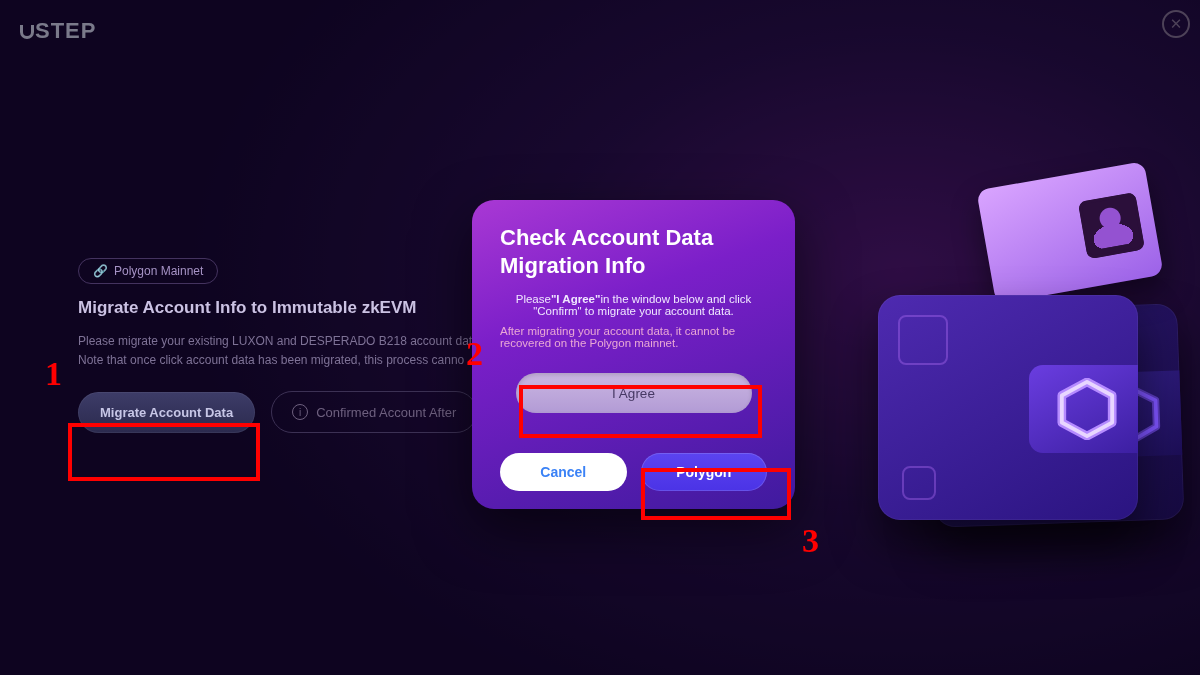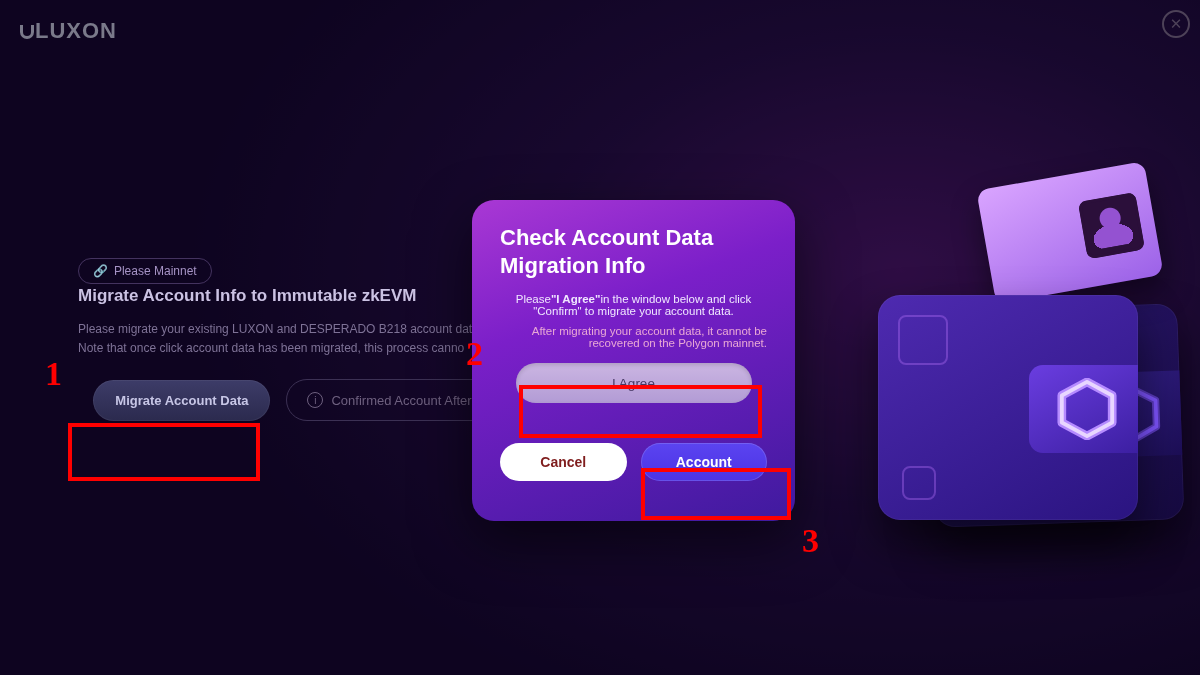--- a/index.html
+++ b/index.html
@@ -31,61 +31,61 @@
       position:absolute; left:78px; top:250px; width:430px;
     }
     .step-label { font-size:38px; font-weight:800; font-style:italic; letter-spacing:1px; color:#c7bde0;}
     .badge {
       display:inline-flex; align-items:center; gap:6px;
       margin-top:8px; padding:5px 14px;
       border:1px solid #44335f; border-radius:20px;
       font-size:12px; color:#a693c5;
     }
     .badge .link-ic { color:#7a5fbf; font-size:12px; }
-    .section-title { margin-top:2px; font-size:17px; font-weight:800; color:#cbc2e3;}
+    .section-title { margin-top:14px; font-size:17px; font-weight:800; color:#cbc2e3;}
     .section-desc  { margin-top:14px; font-size:12px; line-height:1.55; color:#7e7296; max-width:430px;}
-    .btn-row { margin-top:22px; display:flex; gap:16px; align-items:center;justify-content:center;}
+    .btn-row { margin-top:22px; display:flex; gap:16px; align-items:center;}
     .migrate-btn {
       padding:13px 22px; border-radius:26px; border:none;
       background:linear-gradient(180deg,#3d3c68,#2b2a4e);
       color:#c7c6e6; font-size:13px; font-weight:700;
       box-shadow:inset 0 0 0 1px rgba(255,255,255,0.06);
     }
     .confirmed-pill {
       display:inline-flex; align-items:center; gap:8px;
       padding:12px 20px; border-radius:26px;
       border:1px solid #3c3154; color:#6e607f; font-size:13px;
     }
     .confirmed-pill .info-ic {
       width:16px; height:16px; border:1px solid #6e607f; border-radius:50%;
       display:inline-flex; align-items:center; justify-content:center; font-size:10px;
     }
     
     .modal {
       position:absolute; top:200px; left:472px; width:323px;
       background:linear-gradient(160deg,#a938d4 0%, #7b1fc9 35%, #3f1a9e 100%);
-      border-radius:22px; padding:24px 28px 40px;
+      border-radius:22px; padding:24px 28px 18px;
       box-shadow:0 20px 55px rgba(0,0,0,0.55);
     }
     .modal h2 { font-size:22px; font-weight:800; line-height:1.25; }
     .modal .line1 { margin-top:14px; font-size:11.5px; text-align:center; color:#f0e7ff;}
     .modal .line1 b { font-weight:800;}
-    .modal .line2 { margin-top:8px; font-size:11.5px; text-align:right; color:#e9a8d5;}
+    .modal .line2 { margin-top:8px; font-size:11.5px; text-align:left; color:#e9a8d5;}
     .agree-input {
-      margin-top:14px; width:236px; margin-left:auto; margin-right:auto;
+      margin-top:24px; width:236px; margin-left:auto; margin-right:auto;
       display:block; height:40px; border-radius:22px; border:none;
       background:linear-gradient(180deg,#cbb6e2,#b29bd5);
       text-align:center; color:#3a2d57; font-size:13.5px; font-family:inherit;
       box-shadow:inset 0 2px 4px rgba(0,0,0,0.15);
     }
     .agree-input::placeholder { color:#3a2d57; opacity:0.9; }
     .modal-row { margin-top:40px; display:flex; gap:14px; }
     .cancel-btn {
       flex:1; height:38px; border-radius:20px; border:none;
-      background:#ffffff; color:#7f1d1d; font-weight:800; font-size:14px;
+      background:#ffffff; color:#3b82f6; font-weight:800; font-size:14px;
     }
     .confirm-btn {
       flex:1; height:38px; border-radius:20px; border:none;
       background:linear-gradient(180deg,#5b44f0,#4b33e6);
       color:#ffffff; font-weight:800; font-size:14px;
       box-shadow:inset 0 0 0 1px rgba(255,255,255,0.15);
     }
     
     .red-box { position:absolute; border:4px solid #ff0000; }
     .red-num { position:absolute; color:#ff0000; font-size:34px; font-weight:700; font-family:"Comic Sans MS","Segoe Script",cursive; }
@@ -136,29 +136,29 @@
     .wallet.front .c1 { top:20px; left:20px; }
     .wallet.front .c2 { bottom:20px; left:24px; width:34px; height:34px;}
     .wallet.back  .c1 { top:26px; left:26px; }
   </style>
 </head>
 <body>
 
 <div class="dim"></div>
 
 <div class="logo">
-  <span class="u"></span><span>LUXON</span>
+  <span class="u"></span><span>STEP</span>
 </div>
 
 <div class="close-icon">✕</div>
 
 <div class="left">
   <div class="badge">
     <span class="link-ic">🔗</span>
-    <span>Please Mainnet</span>
+    <span>Polygon Mainnet</span>
   </div>
   <div class="section-title">Migrate Account Info to Immutable zkEVM</div>
   <div class="section-desc">
     <span>Please migrate your existing LUXON and DESPERADO B218 account data</span><br>
     <span>Note that once click account data has been migrated, this process canno</span>
   </div>
   <div class="btn-row">
     <button class="migrate-btn">Migrate Account Data</button>
     <div class="confirmed-pill">
       <span class="info-ic">i</span>
@@ -200,21 +200,21 @@
 
 <div class="modal">
   <h2>Check Account Data Migration Info</h2>
   <div class="line1">
     <span>Please</span><b>"I Agree"</b><span>in the window below and click "Confirm" to migrate your account data.</span>
   </div>
   <div class="line2">After migrating your account data, it cannot be recovered on the Polygon mainnet.</div>
   <input class="agree-input" placeholder="I Agree" style="">
   <div class="modal-row">
     <button class="cancel-btn">Cancel</button>
-    <button class="confirm-btn">Account</button>
+    <button class="confirm-btn">Polygon</button>
   </div>
 </div>
 
 <div id="box1" class="red-box"></div>
 <div class="red-box" style="top:385px; left:519px; width:243px; height:53px;"></div>
 <div class="red-box" style="top:468px; left:641px; width:150px; height:52px;"></div>
 <div id="num1" class="red-num">1</div>
 <div id="num2" class="red-num">2</div>
 <div id="num3" class="red-num">3</div>
 

